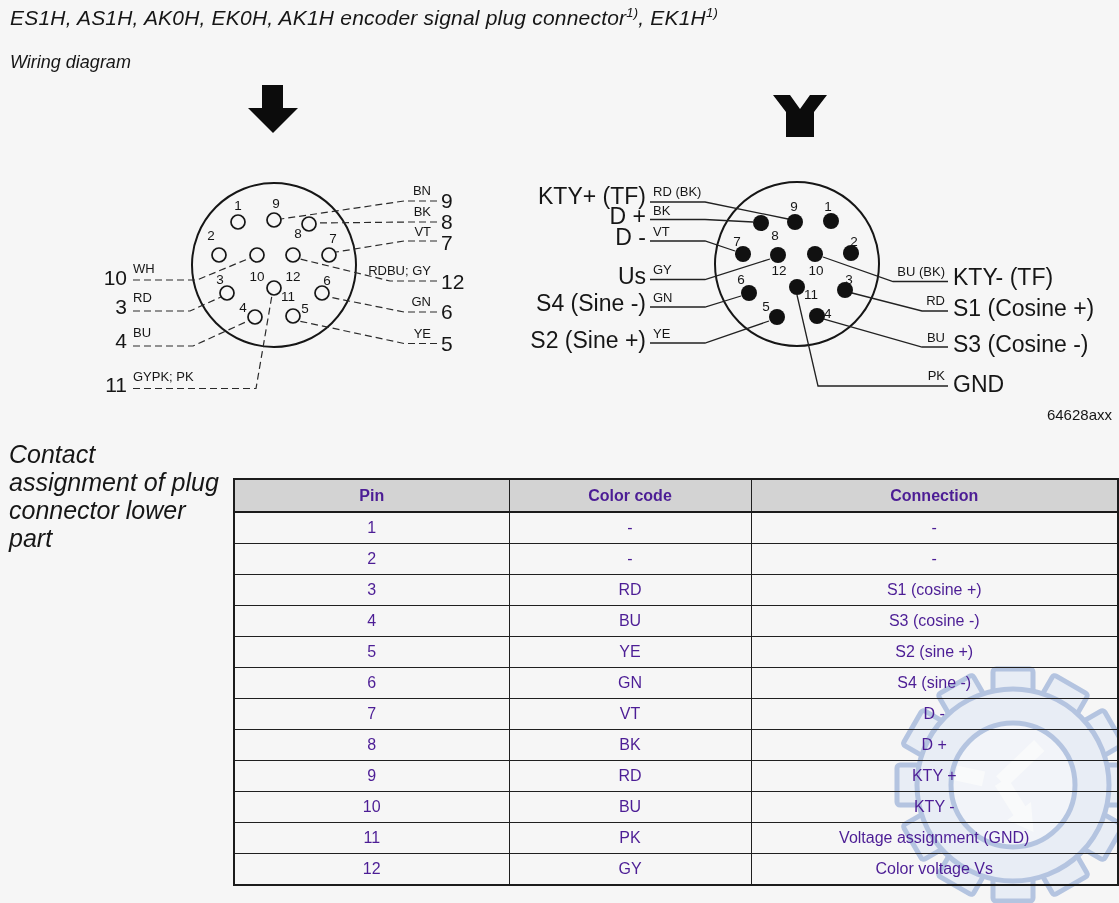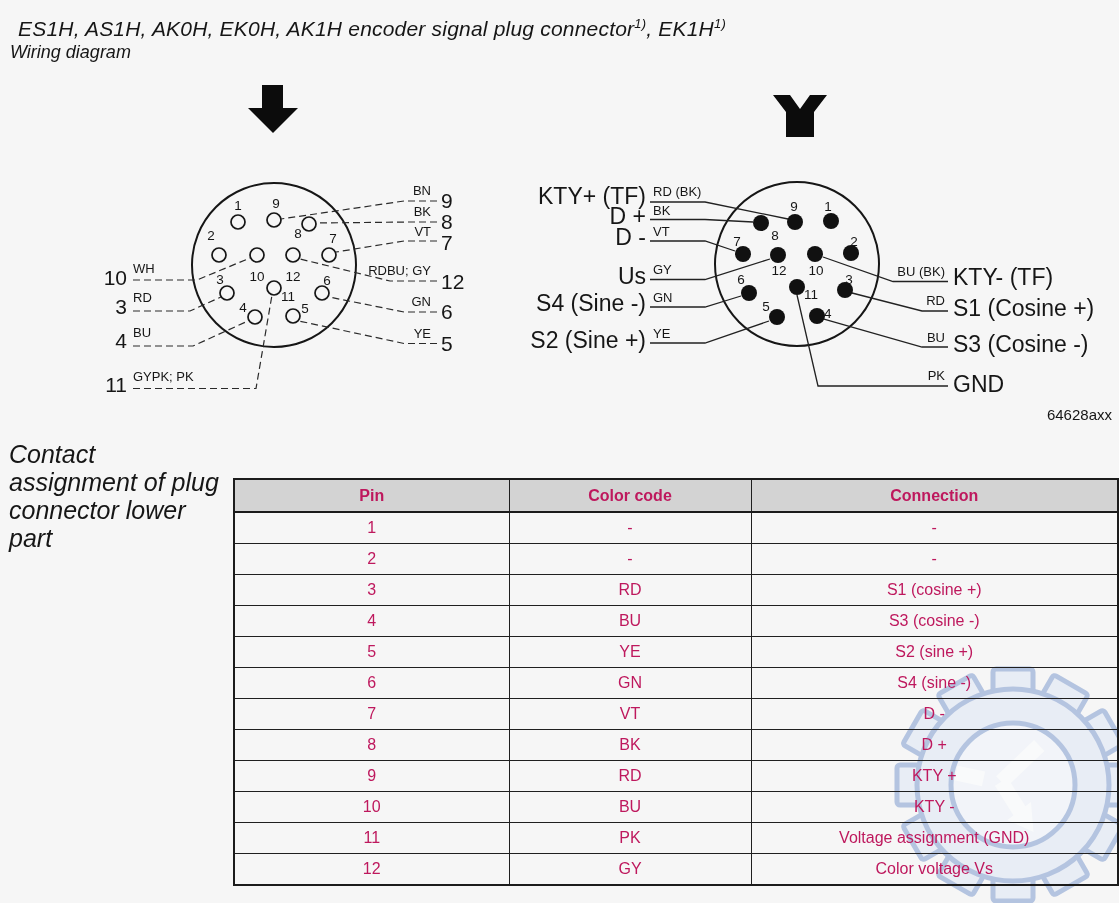--- a/index.html
+++ b/index.html
@@ -2,45 +2,45 @@
 <html><head>
 <meta charset="utf-8">
 <style>
   html,body { margin:0; padding:0; }
   .page {
     position:relative; width:1119px; height:903px;
     background:#f6f6f6; overflow:hidden;
     font-family:"Liberation Sans", sans-serif; color:#161616;
   }
   .title {
-    position:absolute; left:10px; top:16px;
-    font-style:italic; font-size:21px; letter-spacing:0.2px;margin-left:8px;
+    position:absolute; left:10px; top:5px;
+    font-style:italic; font-size:21px; letter-spacing:0.2px;
   }
   .title sup { font-size:13px; }
   .subtitle {
-    position:absolute; left:10px; top:42px;
+    position:absolute; left:10px; top:52px;
     font-style:italic; font-size:18px;
   }
   .side-note {
     position:absolute; left:9px; top:440px; width:220px;
     font-style:italic; font-size:25px; line-height:28px;
     white-space:pre-line;
   }
   svg.diagram { position:absolute; left:0; top:0; z-index:2; }
   svg.diagram text { fill:#161616; font-family:"Liberation Sans", sans-serif; }
   .big    { font-size:21px; }
   .sig    { font-size:23px; }
   .code   { font-size:13px; }
   .pinnum { font-size:13.5px; }
   .fig    { font-size:15px; }
   .watermark { position:absolute; left:883px; top:662px; z-index:0; }
   table.contact {
     position:absolute; left:233px; top:478px; z-index:1;
     width:884px; border-collapse:collapse; table-layout:fixed;
-    font-size:16px; color:#be185d;
+    font-size:16px; color:#4c1d95;
     border:2px solid #1c1c1c;
   }
   table.contact th, table.contact td {
     border:1.5px solid #1f1f1f; text-align:center;
     height:30px; padding:0; background:transparent;
   }
   table.contact th {
     background:#d3d3d3; font-weight:bold; height:31px;
     border-bottom:2.5px solid #1a1a1a;
   }

